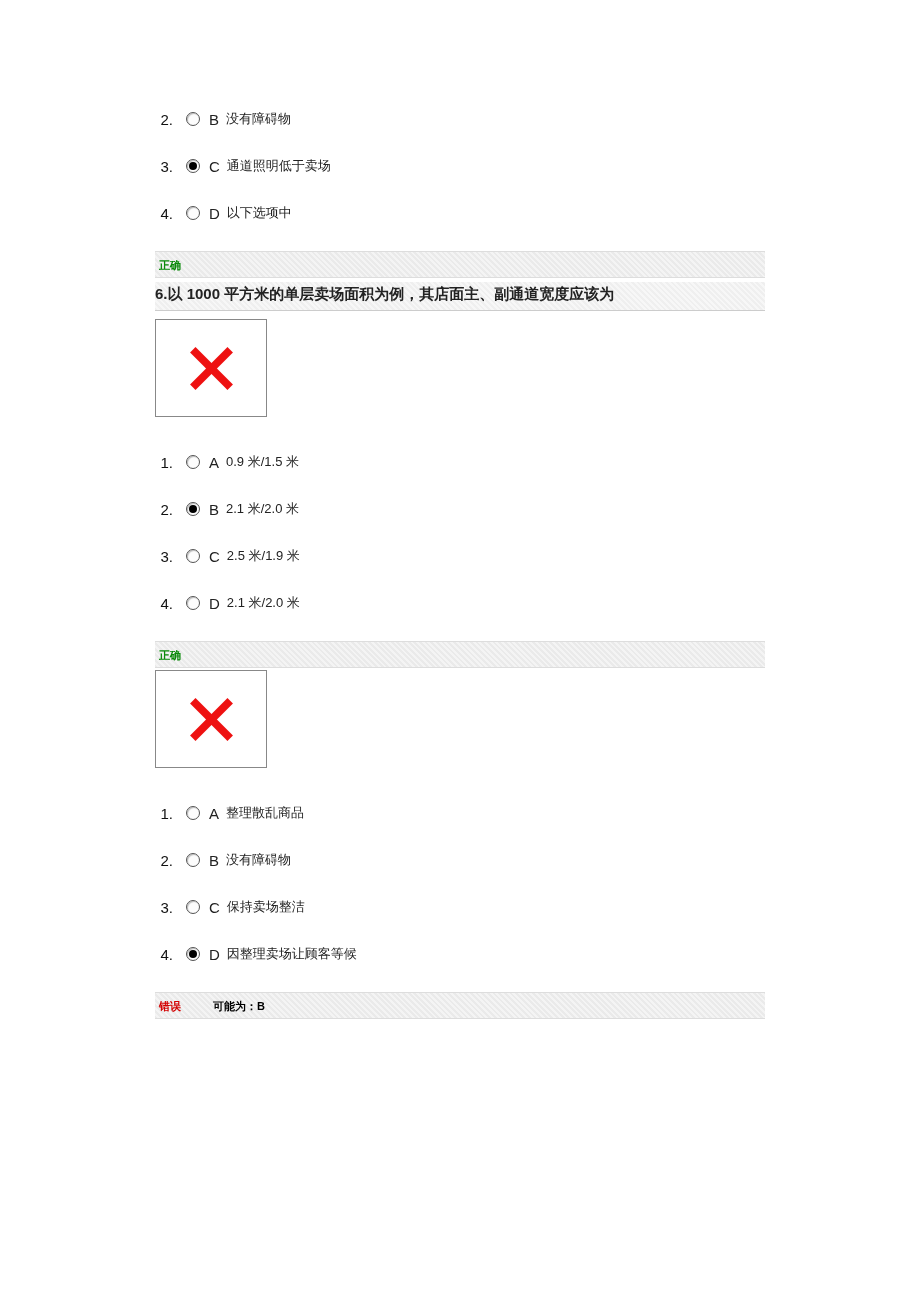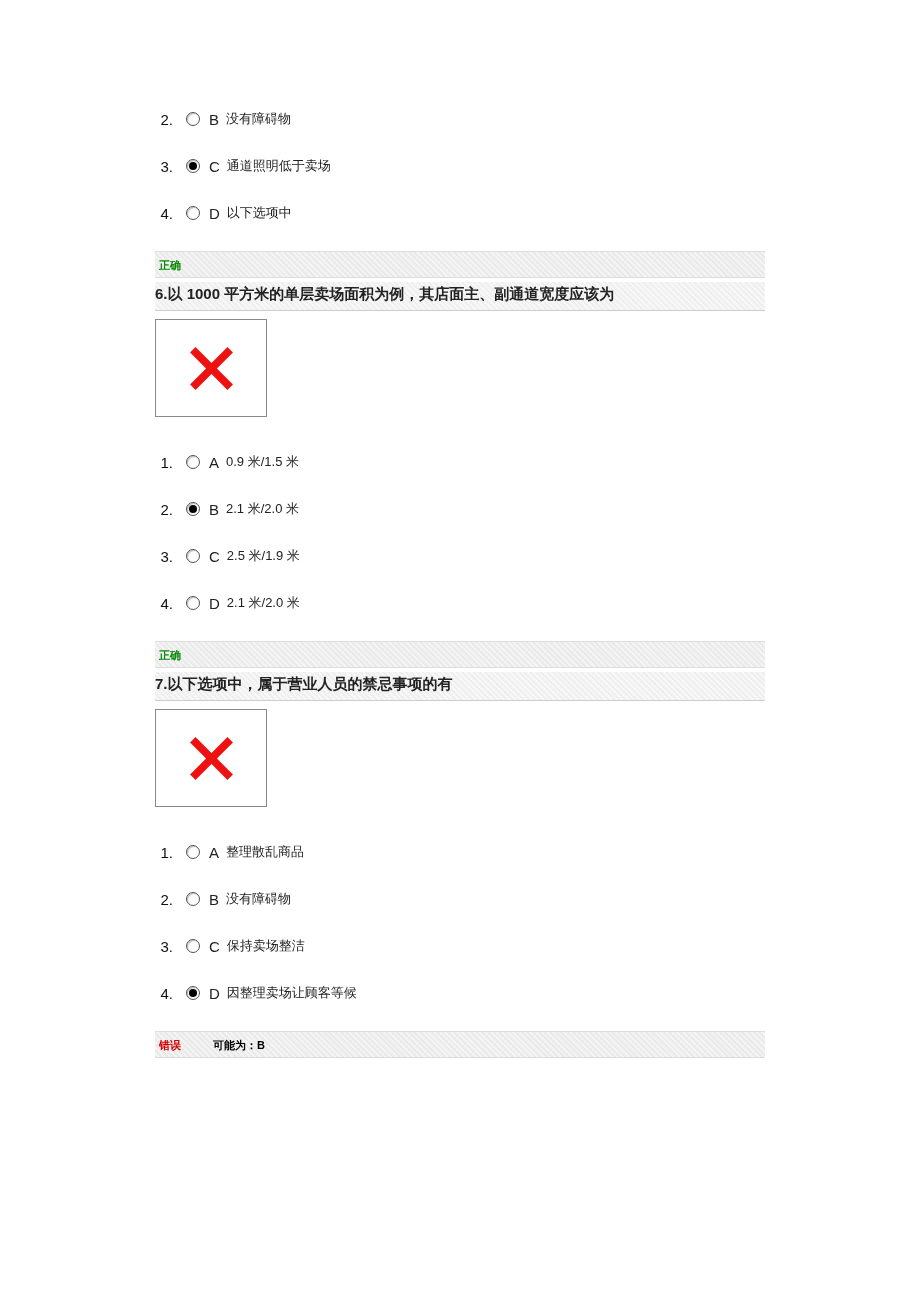--- a/index.html
+++ b/index.html
@@ -145,23 +145,20 @@
       <span class="opt-num">4.</span>
       <span class="radio"></span>
       <span class="opt-letter">D</span>
       <span class="opt-text">2.1 米/2.0 米</span>
     </div>
   </div>
 
   <div class="status-bar">
     <span class="status-correct">正确</span>
   </div>
-  <div class="q-title">
-    <span class="q-num">7.</span><span>以下选项中，属于营业人员的禁忌事项的有</span>
-  </div>
   <div class="img-box">
     <svg viewBox="0 0 50 50">
       <line x1="8" y1="8" x2="42" y2="42" stroke="#e11" stroke-width="7"></line>
       <line x1="42" y1="8" x2="8" y2="42" stroke="#e11" stroke-width="7"></line>
     </svg>
   </div>
 
   <div>
     <div class="opt-row">
       <span class="opt-num">1.</span>

